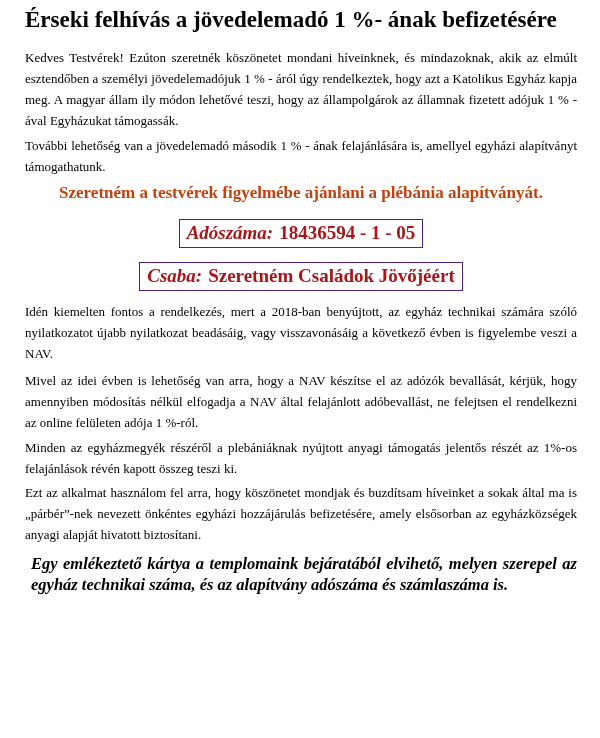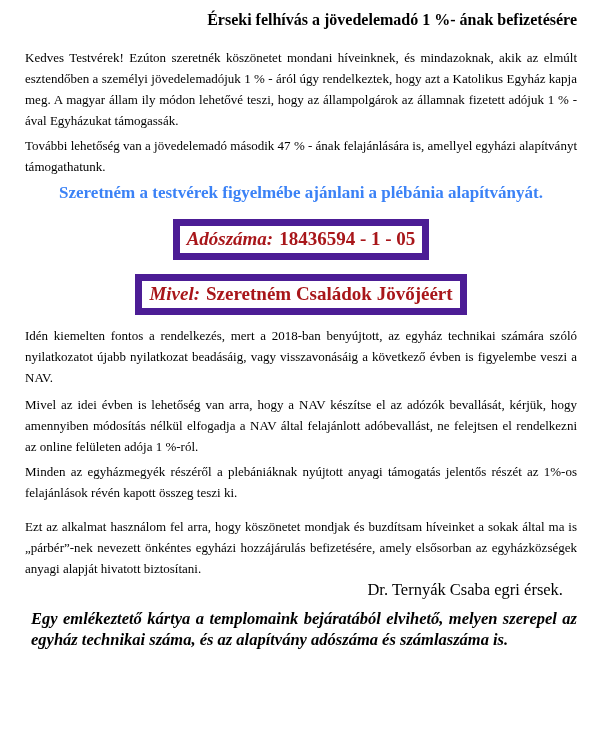--- a/index.html
+++ b/index.html
@@ -11,50 +11,50 @@
     width: 600px;
     height: 738px;
     overflow: hidden;
     font-family: "Liberation Serif", serif;
     color: #000000;
   }
   .doc {
     padding: 8px 23px 0 25px;
   }
   .title {
-    text-align: right;
+    text-align: left;
     font-weight: bold;
-    font-size: 16px;
+    font-size: 23px;
     line-height: 23px;
     margin: 0 0 16px 0;
   }
   .para {
     font-size: 13px;
     line-height: 21px;
     text-align: justify;
     margin: 6px 0 0 0;
   }
   .para.tight { margin-top: 4px; }
-  .para.tighter { margin-top: 13px; }
+  .para.tighter { margin-top: 3px; }
   .red-heading {
-    color: #3b82f6;
+    color: #c2410c;
     font-weight: bold;
     font-size: 17px;
     line-height: 21px;
     text-align: center;
     margin: 5px 0 0 0;
   }
   .box-row {
     text-align: center;
   }
   .box-row.first { margin-top: 16px; }
   .box-row.second { margin-top: 14px; }
   .info-box {
     display: inline-block;
-    border: 7px solid #4c1d95;
+    border: 1px solid #4c1d95;
     padding: 1px 7px 2px 7px;
     color: #A8161A;
     font-weight: bold;
     font-size: 19px;
     line-height: 24px;
     background: #ffffff;
   }
   .info-box .label {
     font-style: italic;
     margin-right: 6px;
@@ -84,43 +84,42 @@
 </style>
 </head>
 <body>
 
 <div class="doc">
 
   <h1 class="title">Érseki felhívás a jövedelemadó 1 %- ának befizetésére</h1>
 
   <p class="para">Kedves Testvérek! Ezúton szeretnék köszönetet mondani híveinknek, és mindazoknak, akik az elmúlt esztendőben a személyi jövedelemadójuk 1 % - áról úgy rendelkeztek, hogy azt a Katolikus Egyház kapja meg. A magyar állam ily módon lehetővé teszi, hogy az állampolgárok az államnak fizetett adójuk 1 % - ával Egyházukat támogassák.</p>
 
-  <p class="para tight">További lehetőség van a jövedelemadó második 47 % - ának felajánlására is, amellyel egyházi alapítványt támogathatunk.</p>
+  <p class="para tight">További lehetőség van a jövedelemadó második 1 % - ának felajánlására is, amellyel egyházi alapítványt támogathatunk.</p>
 
   <p class="red-heading">Szeretném a testvérek figyelmébe ajánlani a plébánia alapítványát.</p>
 
   <div class="box-row first">
     <div class="info-box">
       <span class="label">Adószáma:</span><span>18436594 - 1 - 05</span>
     </div>
   </div>
 
   <div class="box-row second">
     <div class="info-box">
-      <span class="label">Mivel:</span><span>Szeretném Családok Jövőjéért</span>
+      <span class="label">Csaba:</span><span>Szeretném Családok Jövőjéért</span>
     </div>
   </div>
 
   <p class="para after-boxes">Idén kiemelten fontos a rendelkezés, mert a 2018-ban benyújtott, az egyház technikai számára szóló nyilatkozatot újabb nyilatkozat beadásáig, vagy visszavonásáig a következő évben is figyelembe veszi a NAV.</p>
 
   <p class="para">Mivel az idei évben is lehetőség van arra, hogy a NAV készítse el az adózók bevallását, kérjük, hogy amennyiben módosítás nélkül elfogadja a NAV által felajánlott adóbevallást, ne felejtsen el rendelkezni az online felületen adója 1 %-ról.</p>
 
 
   <p class="para tight">Minden az egyházmegyék részéről a plebániáknak nyújtott anyagi támogatás jelentős részét az 1%-os felajánlások révén kapott összeg teszi ki.</p>
 
   <p class="para tighter">Ezt az alkalmat használom fel arra, hogy köszönetet mondjak és buzdítsam híveinket a sokak által ma is „párbér”-nek nevezett önkéntes egyházi hozzájárulás befizetésére, amely elsősorban az egyházközségek anyagi alapját hivatott biztosítani.</p>
 
 
-  <p class="signature">Dr. Ternyák Csaba egri érsek.</p>
 
   <p class="note">Egy emlékeztető kártya a templomaink bejáratából elvihető, melyen szerepel az egyház technikai száma, és az alapítvány adószáma és számlaszáma is.</p>
 
 </div>
 
 </body></html>

